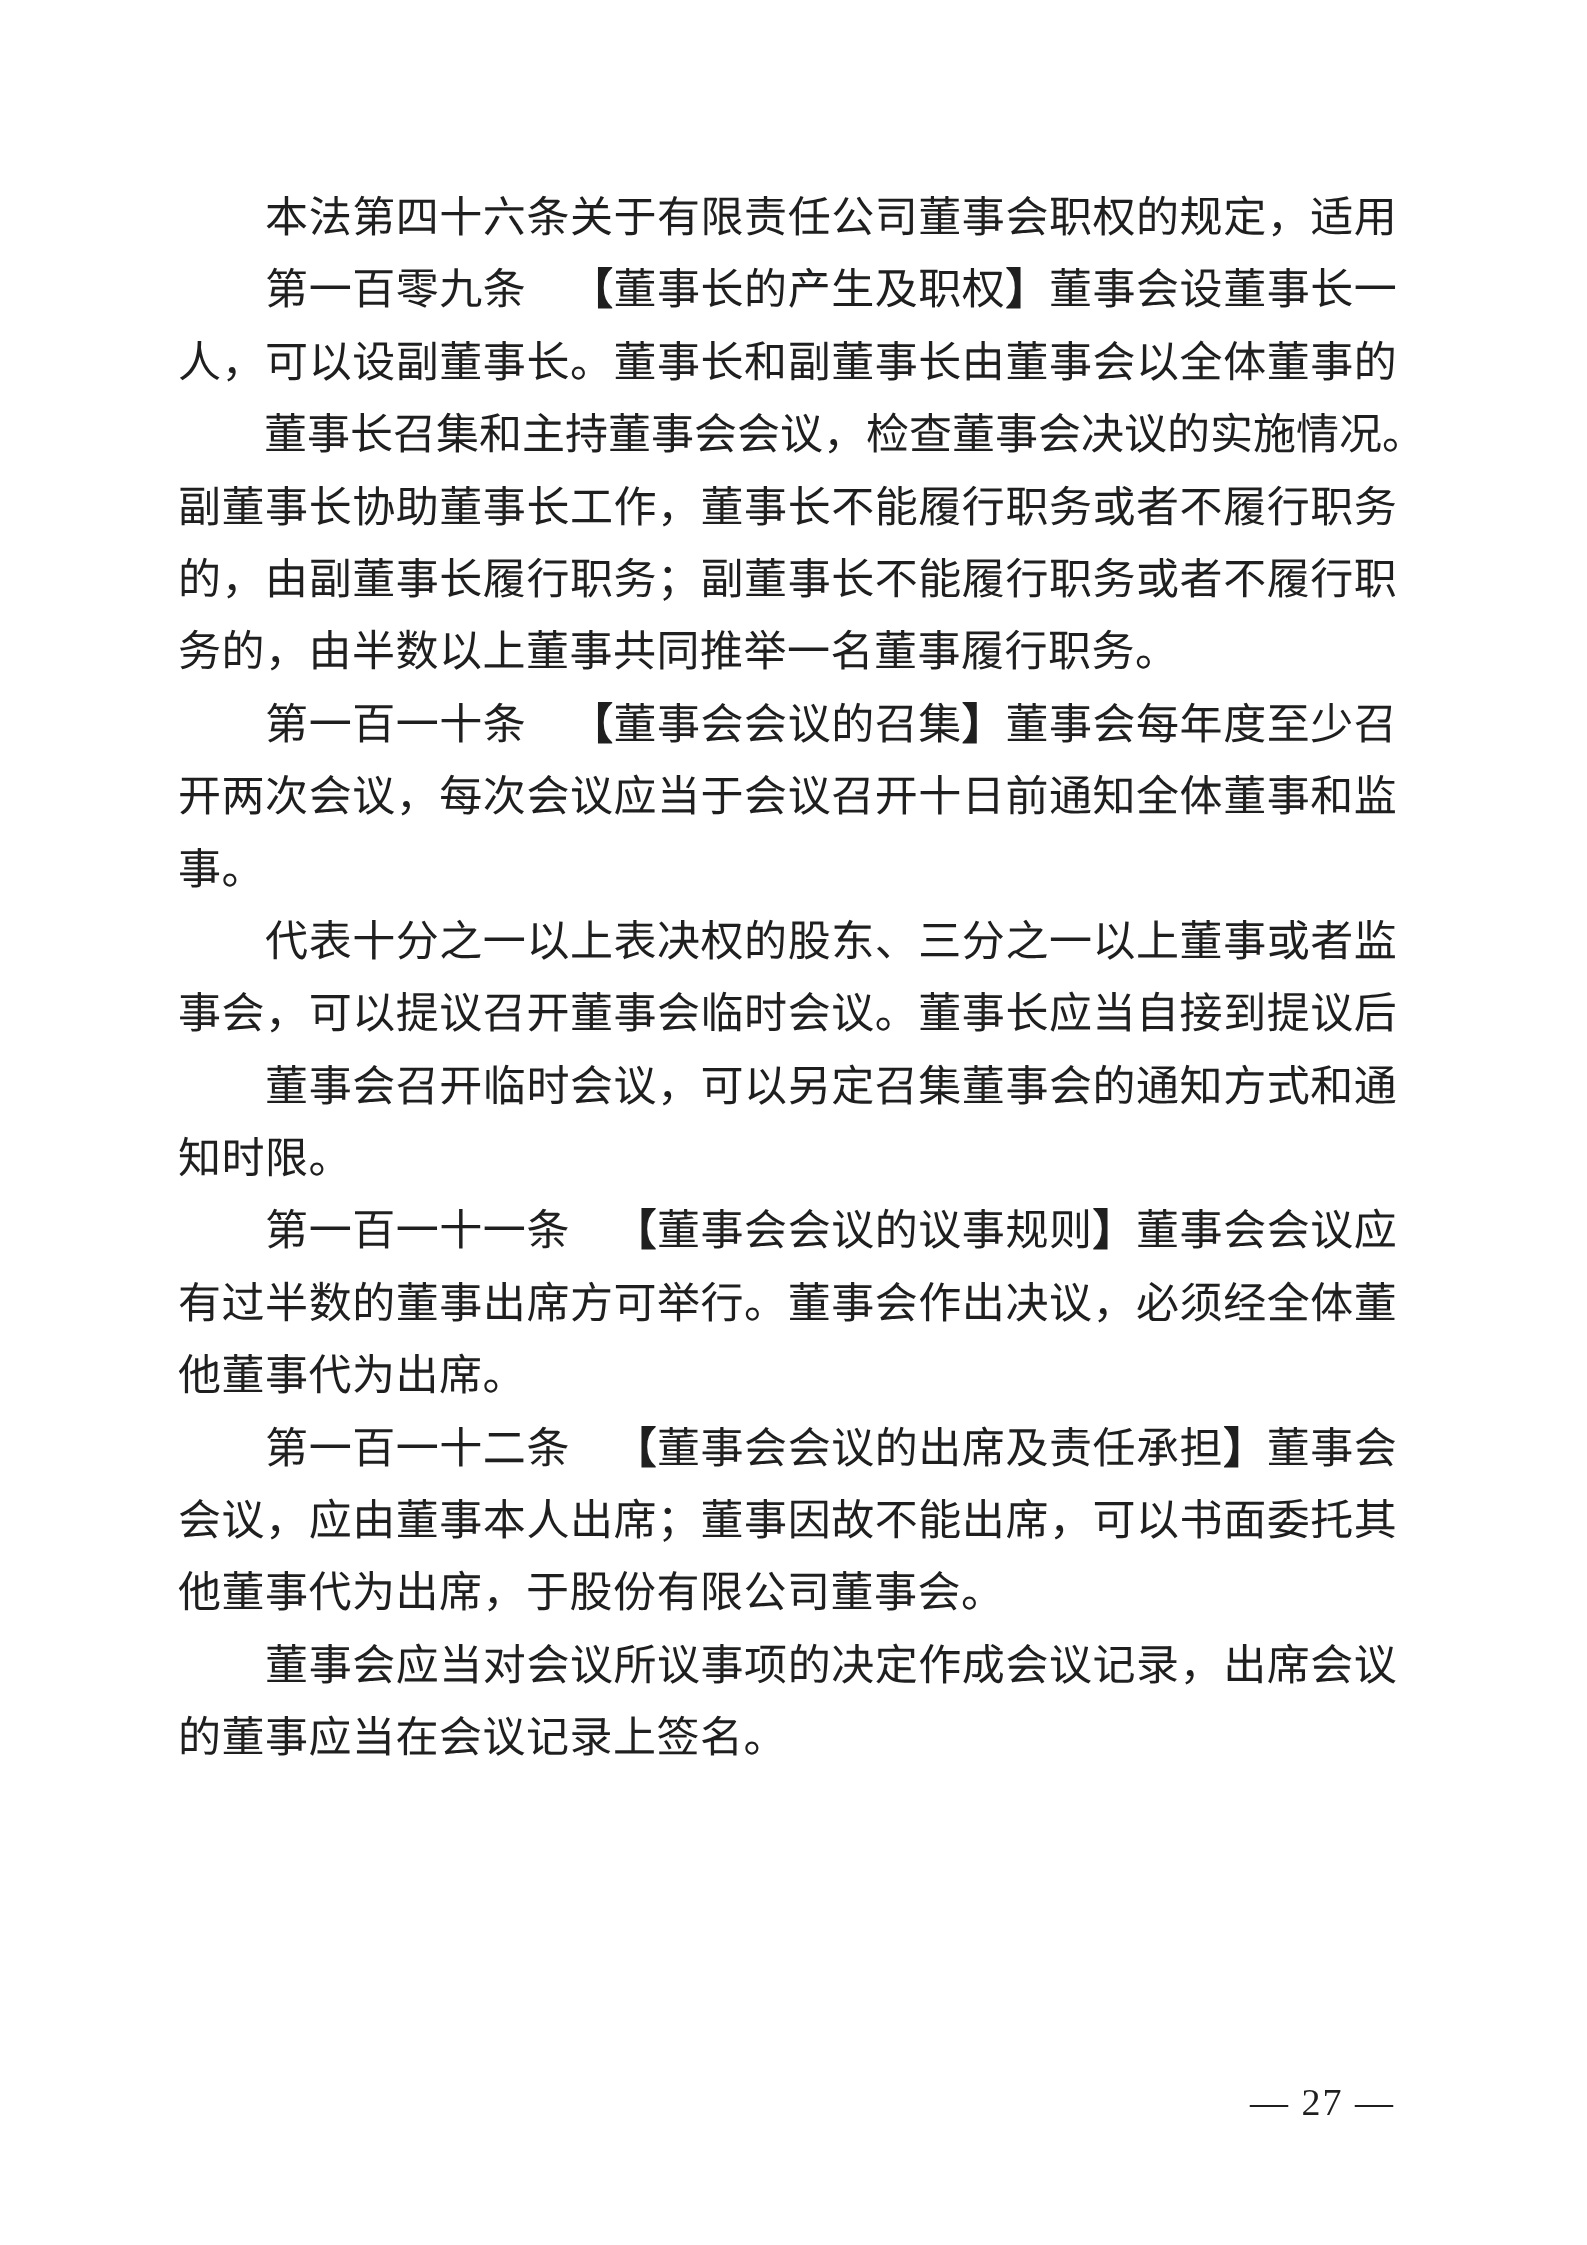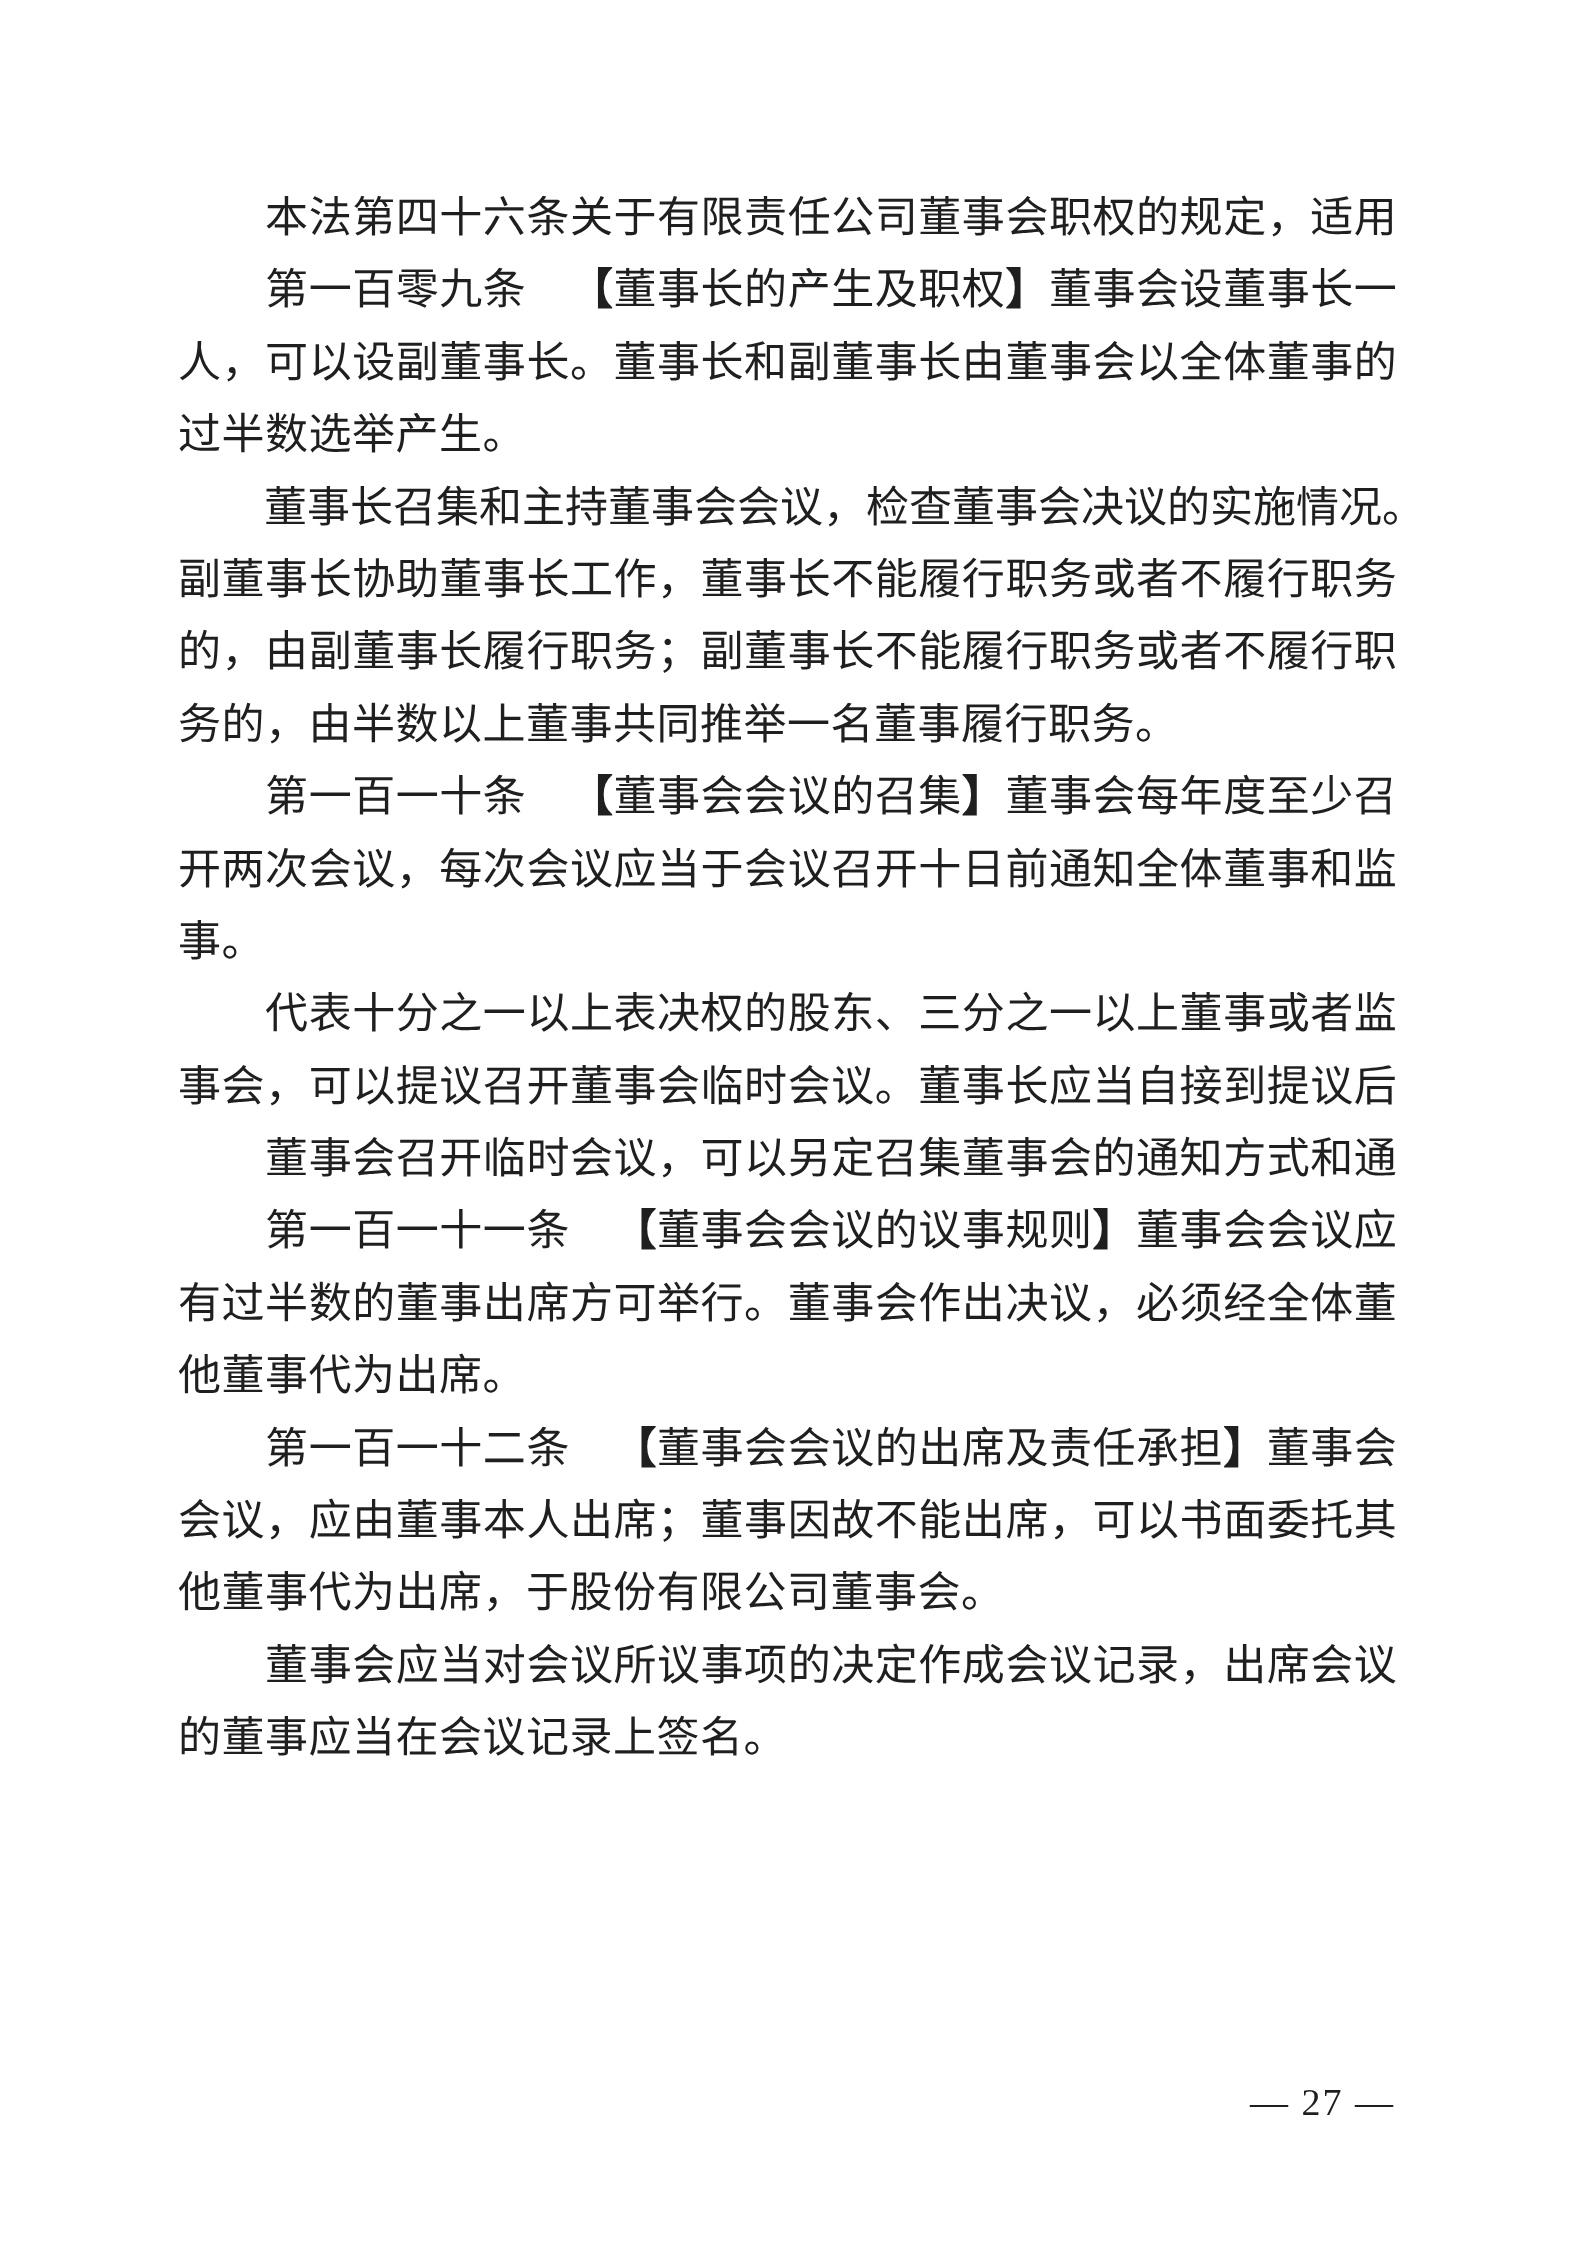--- a/index.html
+++ b/index.html
@@ -126,21 +126,20 @@
         <span class="ch">董</span>
         <span class="ch">事</span>
         <span class="ch">会</span>
         <span class="ch">以</span>
         <span class="ch">全</span>
         <span class="ch">体</span>
         <span class="ch">董</span>
         <span class="ch">事</span>
         <span class="ch">的</span>
       </div>
-      <div class="line">过半数选举产生。</div>
       <div class="line j">
         <span class="ch">　</span>
         <span class="ch">　</span>
         <span class="ch">董</span>
         <span class="ch">事</span>
         <span class="ch">长</span>
         <span class="ch">召</span>
         <span class="ch">集</span>
         <span class="ch">和</span>
         <span class="ch">主</span>
@@ -370,20 +369,21 @@
         <span class="ch">事</span>
         <span class="ch">会</span>
         <span class="ch">的</span>
         <span class="ch">通</span>
         <span class="ch">知</span>
         <span class="ch">方</span>
         <span class="ch">式</span>
         <span class="ch">和</span>
         <span class="ch">通</span>
       </div>
+      <div class="line">知时限。</div>
       <div class="line j">
         <span class="ch">　</span>
         <span class="ch">　</span>
         <span class="ch">第</span>
         <span class="ch">一</span>
         <span class="ch">百</span>
         <span class="ch">一</span>
         <span class="ch">十</span>
         <span class="ch">一</span>
         <span class="ch">条</span>

